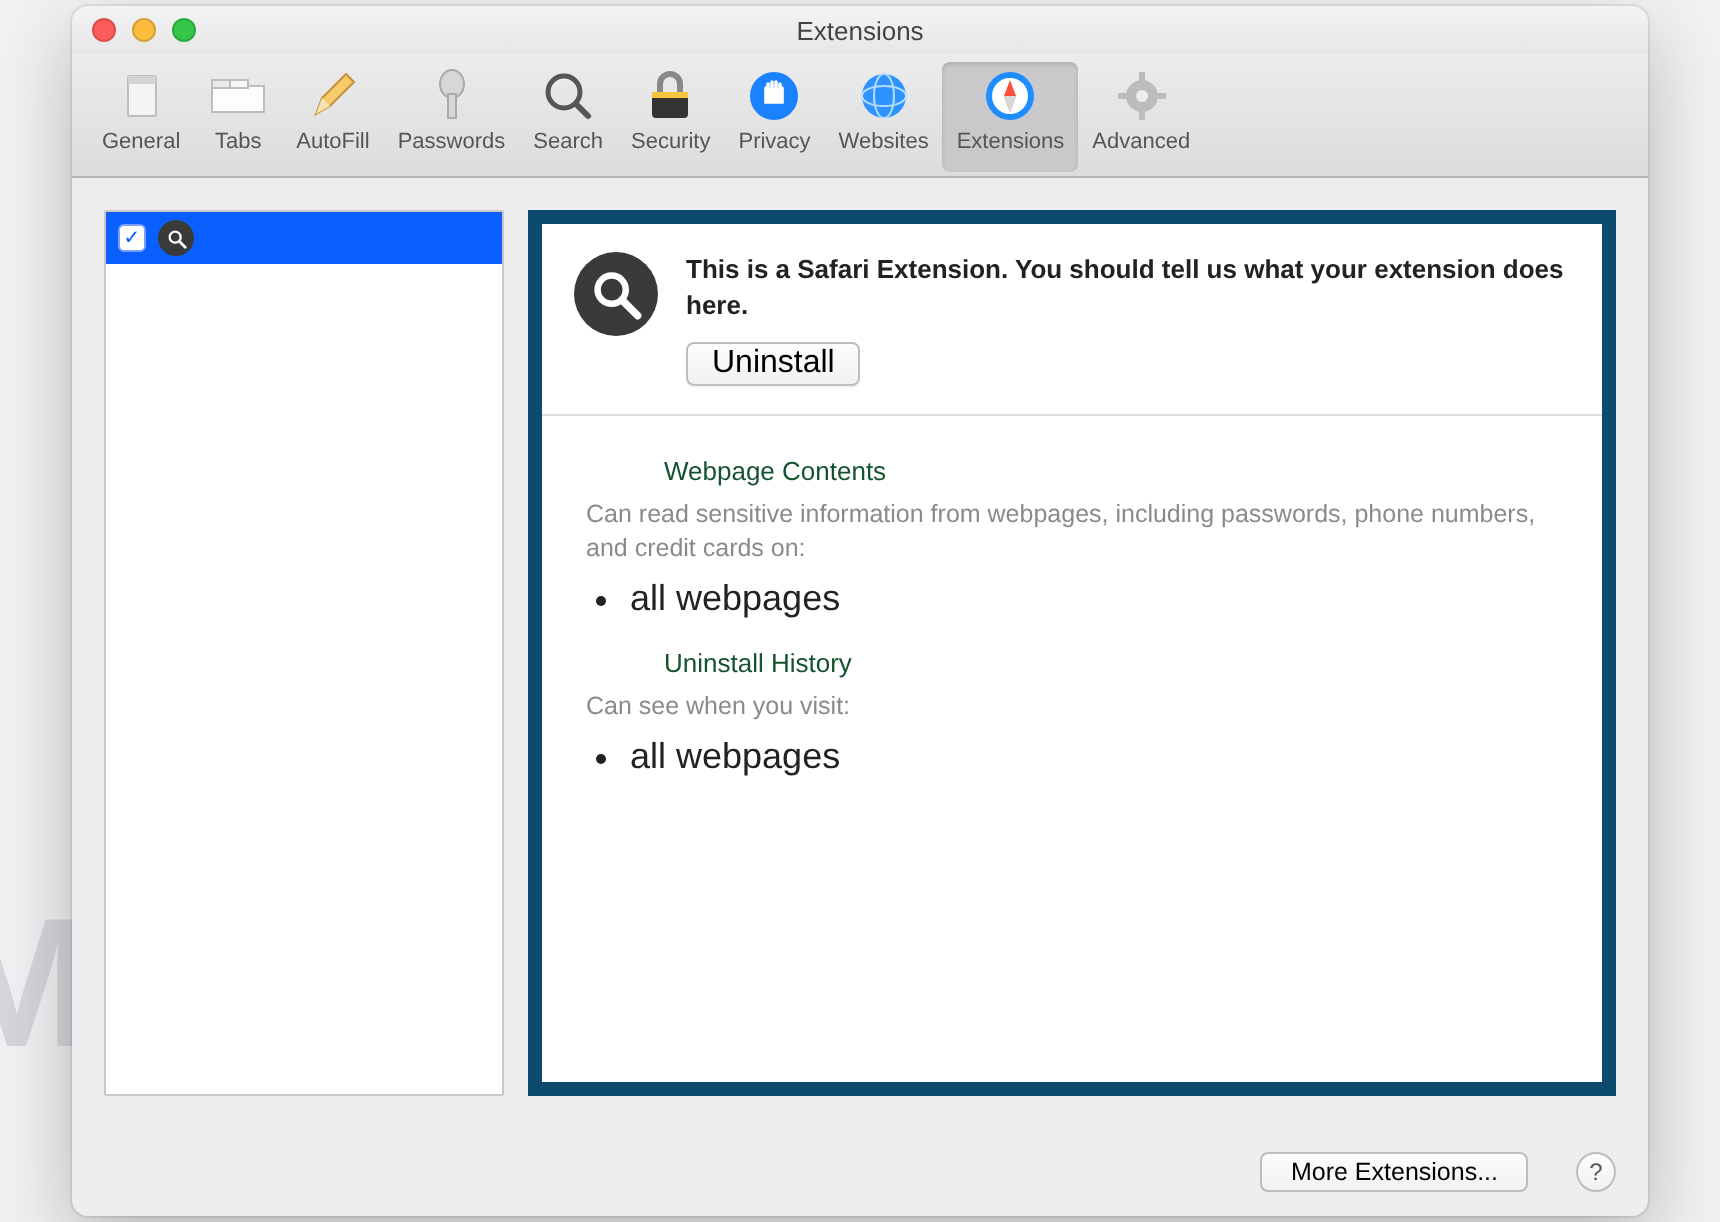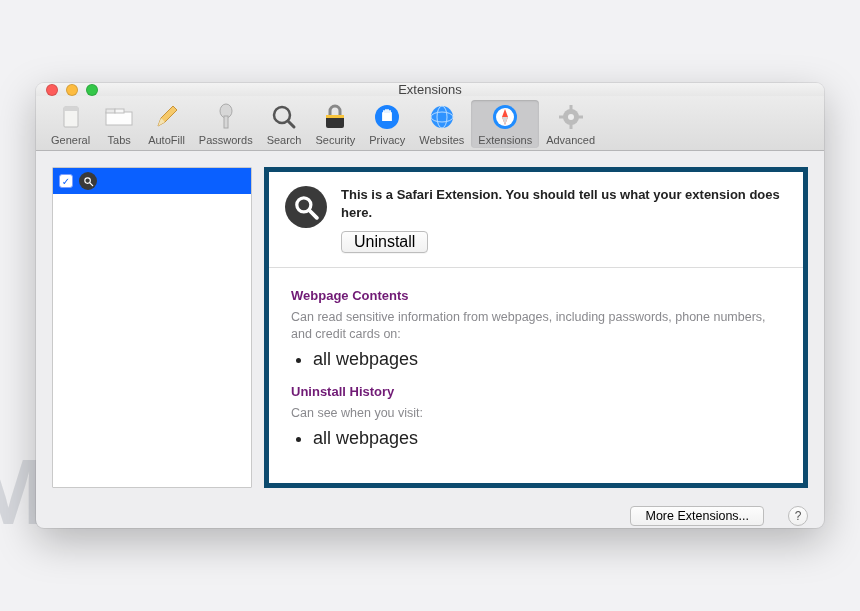--- a/index.html
+++ b/index.html
@@ -22,21 +22,21 @@
   letter-spacing: 6px;
   left: -30px;
   top: 440px;
   white-space: nowrap;
   pointer-events: none;
   z-index: 0;
   font-family: Arial, sans-serif;
 }
 .window {
   width: 788px;
-  height: 445px;
+  height: 605px;
   background: #eeeef0;
   border-radius: 8px;
   box-shadow: 0 14px 40px rgba(0,0,0,0.25), 0 0 0 1px rgba(0,0,0,0.07);
   position: relative;
   z-index: 2;
   display: flex;
   flex-direction: column;
 }
 .titlebar {
   height: 24px;
@@ -115,21 +115,21 @@
   width: 18px; height: 18px;
   background: #3a3a3a;
   border-radius: 50%;
   display: flex; align-items: center; justify-content: center;
 }
 .side-mag svg { width: 11px; height: 11px; }
 
 .main {
   flex: 1;
   background: #fff;
-  border: 5px solid #0c4a6e;
+  border: 7px solid #0c4a6e;
 }
 .ext-header {
   border-bottom: 1px solid #dcdcdc;
   padding: 14px 16px 14px 16px;
   display: flex;
   gap: 14px;
 }
 .ext-icon {
   width: 42px; height: 42px;
   border-radius: 50%;
@@ -146,21 +146,21 @@
   background: linear-gradient(#fdfdfd,#f1f1f1);
   border: 1px solid #bdbdbd;
   border-radius: 4px;
   box-shadow: 0 1px 0 rgba(0,0,0,0.04);
   cursor: pointer;
 }
 .perms {
   padding: 20px 22px;
   font-size: 13px;
 }
-.perm-h { font-weight: 700; color: #701a75; margin-top: 8px; }
+.perm-h { font-weight: 400; color: #14532d; margin-top: 8px; margin-left: 39px; }
 .perm-h:first-child { margin-top: 0; }
 .perm-sub { color: #8a8a8e; font-size: 12.5px; margin-top: 6px; line-height: 1.35; }
 .perms ul { margin: 6px 0 14px 22px; }
 .perms li { font-size: 18px; color: #222; }
 
 .footer {
   height: 44px;
   display: flex;
   align-items: center;
   justify-content: flex-end;

